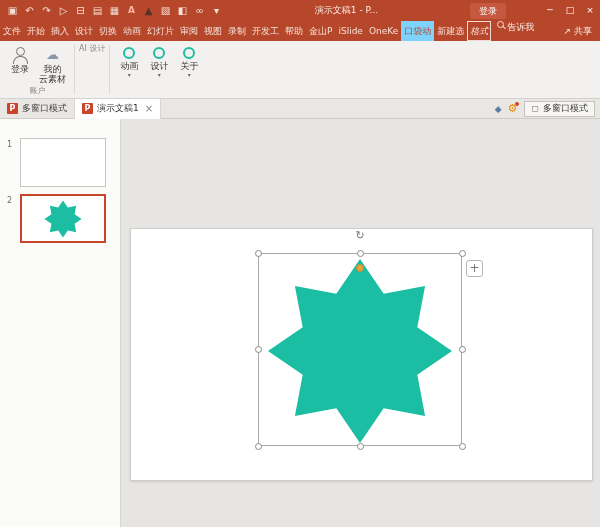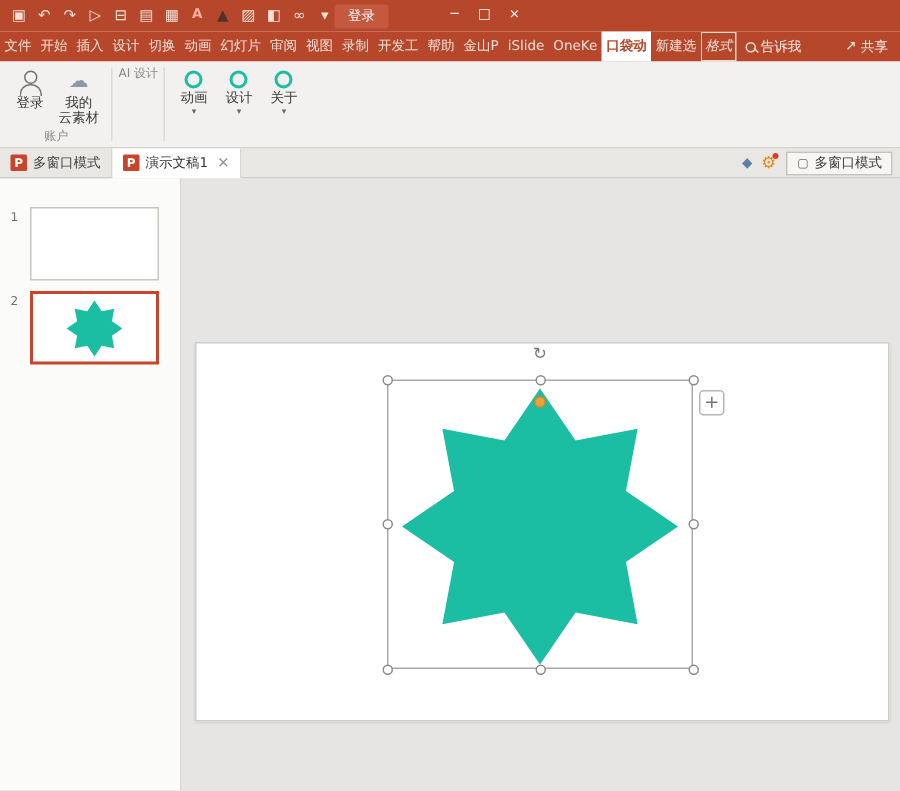--- a/index.html
+++ b/index.html
@@ -18,23 +18,23 @@
   .qat .ic.red { color:#FFB3A0; font-weight:bold; font-size:9px; }
   .qat .ic.dark { color:#54302A; }
   .wtitle { flex:1; text-align:center; font-size:9px; color:#FBEFEA; white-space:nowrap; overflow:hidden; }
   .login-top { background:var(--accent-light,#C4593F); height:16px; line-height:16px; padding:0 9px; border-radius:2px; margin-right:34px; font-size:9px; }
   .wctl { display:flex; height:21px; }
   .wctl span { width:20px; text-align:center; line-height:21px; font-size:9px; color:#fff; }
 
   
   .ribbontabs { height:20px; background:var(--accent,#B7472A); display:flex; align-items:stretch; white-space:nowrap; }
   .tab { padding:0 3px; line-height:20px; color:#F4E0D8; font-size:9px; }
-  .tab.active { background:#ffffff; color:var(--accent,#B7472A);font-weight:bold; }
+  .tab.active { background:#7dd3fc; color:var(--accent,#B7472A); }
   .tab.boxed { box-shadow: inset 0 0 0 1px rgba(255,255,255,.8); font-style: italic; }
-  .tellme { display:flex; align-items:center; gap:3px; padding:0 6px; color:#F9EDE8; }
+  .tellme { display:flex; gap:3px; padding:0 6px; color:#F9EDE8; }
   .mag { width:7px; height:7px; border:1.3px solid #F4E0D8; border-radius:50%; position:relative; }
   .mag::after { content:""; position:absolute; width:4px; height:1.3px; background:#F4E0D8; transform:rotate(45deg); right:-3px; bottom:-1px; }
   .share { margin-left:auto; display:flex; align-items:center; gap:3px; padding:0 8px; color:#F9EDE8; }
   .share .sic { font-size:9px; }
 
   
   .ribbon { height:58px; background:#F3F1EF; border-bottom:1px solid #D5D2CE; display:flex; align-items:stretch; padding:1px 4px 0; }
   .rgroup { display:flex; flex-direction:column; align-items:center; padding:0 1px; }
   .rbtns { display:flex; flex:1; align-items:flex-start; }
   .rbtn { display:flex; flex-direction:column; align-items:center; padding:4px 4px 0; min-width:30px; gap:1px; }
@@ -92,20 +92,21 @@
     <span class="ic" data-interactable="true">⊟</span>
     <span class="ic" data-interactable="true">▤</span>
     <span class="ic" data-interactable="true">▦</span>
     <span class="ic red" data-interactable="true">A</span>
     <span class="ic dark" data-interactable="true">▲</span>
     <span class="ic" data-interactable="true">▨</span>
     <span class="ic" data-interactable="true">◧</span>
     <span class="ic" data-interactable="true">∞</span>
     <span class="ic" data-interactable="true">▾</span>
   </div>
+  <div class="wtitle" data-interactable="false">演示文稿1 - P...</div>
   <div class="login-top" data-interactable="true">登录</div>
   <div class="wctl" data-interactable="false">
     <span data-interactable="true">─</span>
     <span data-interactable="true">□</span>
     <span data-interactable="true">×</span>
   </div>
 </div>
 
 <div class="ribbontabs" data-interactable="false">
   <span class="tab" data-interactable="true">文件</span>

